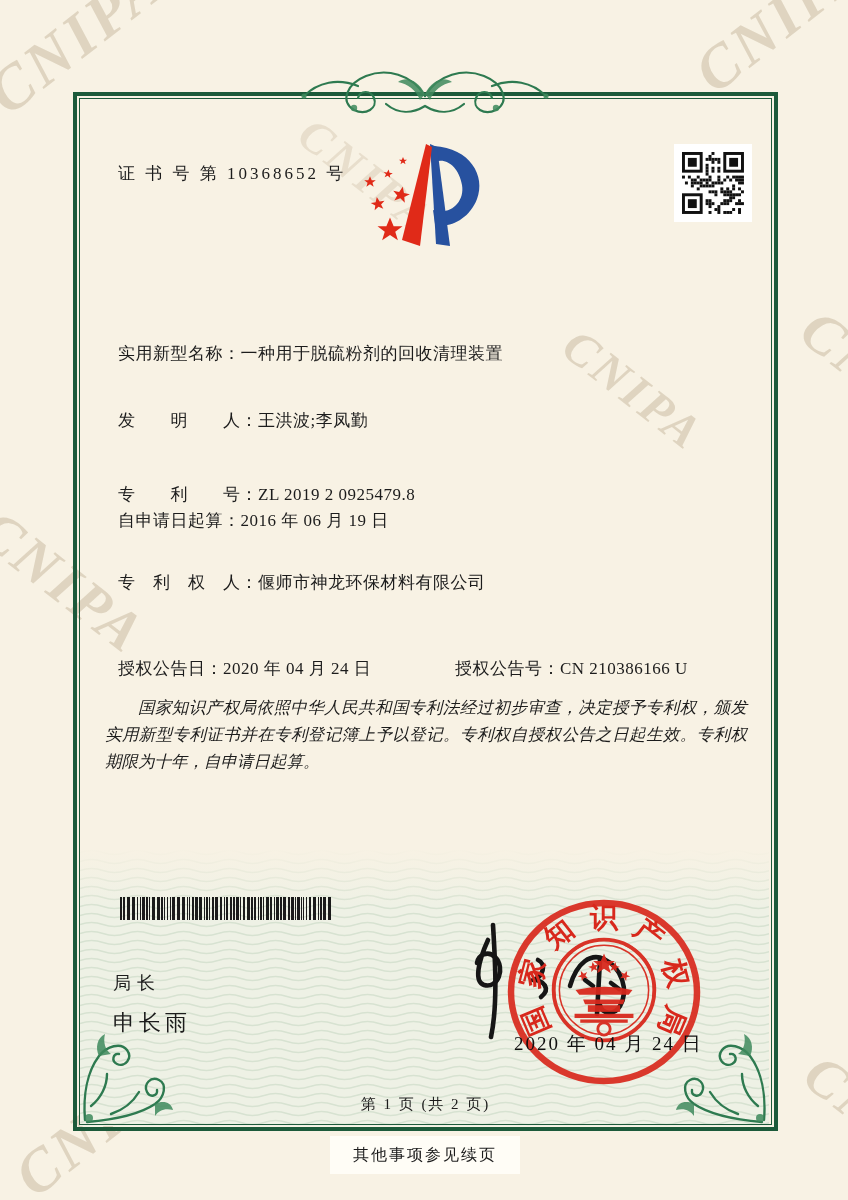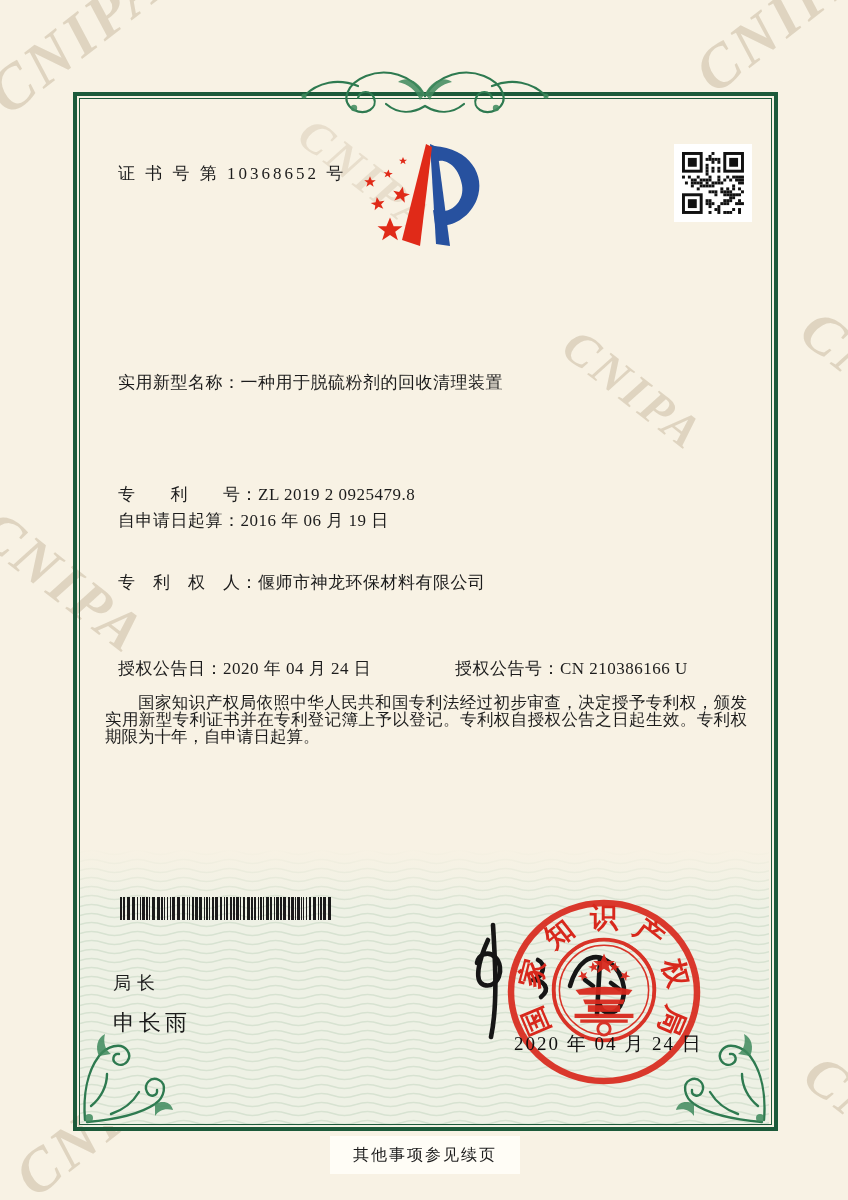--- a/index.html
+++ b/index.html
@@ -30,26 +30,26 @@
       background:linear-gradient(180deg,#f8f2e4 0%,rgba(248,242,228,0) 100%);}
 
   .cert-no{position:absolute;left:118px;top:162px;font-size:17px;letter-spacing:3px;}
   .logo{position:absolute;left:358px;top:138px;}
   .qr-box{position:absolute;left:674px;top:144px;width:78px;height:78px;background:#fff;}
   .qr-box svg{position:absolute;left:8px;top:8px;}
   .title{position:absolute;left:73px;top:248px;width:705px;text-align:center;
       font-size:40px;font-weight:bold;letter-spacing:7px;color:#111;}
 
   .field{position:absolute;left:118px;width:630px;font-size:17px;letter-spacing:.5px;white-space:nowrap;}
-  .f-name{top:371px;} .f-inventor{top:409px;} .f-patno{top:483px;}
+  .f-name{top:342px;} .f-inventor{top:409px;} .f-patno{top:483px;}
   .f-filing{top:509px;} .f-patentee{top:571px;} .f-address{top:609px;} .f-grant{top:657px;}
   .g1{display:inline-block;width:337px;}
 
   .paras{position:absolute;left:105px;top:694px;width:642px;font-size:16.5px;
-      line-height:17px;text-align:justify;}
+      line-height:27px;text-align:justify;font-style:italic;}
   .paras p{margin:0;text-indent:2em;}
 
   .barcode{position:absolute;left:120px;top:897px;width:215px;height:23px;display:flex;align-items:stretch;}
   .barcode i{display:block;background:#1b1b1b;}
 
   .sig-title{position:absolute;left:113px;top:971px;font-size:18px;letter-spacing:6px;}
   .sig-name{position:absolute;left:113px;top:1008px;font-size:22px;letter-spacing:4px;}
   .signature{position:absolute;left:428px;top:920px;}
 
   .seal{position:absolute;left:505px;top:898px;}
@@ -282,20 +282,21 @@
         <rect x="44.25" y="2.95" width="14.75" height="14.75" fill="#fff"></rect>
         <rect x="47.2" y="5.9" width="8.850000000000001" height="8.850000000000001" fill="#111"></rect>
         <rect x="0" y="41.300000000000004" width="20.650000000000002" height="20.650000000000002" fill="#111"></rect>
         <rect x="2.95" y="44.25" width="14.75" height="14.75" fill="#fff"></rect>
         <rect x="5.9" y="47.2" width="8.850000000000001" height="8.850000000000001" fill="#111"></rect>
       </svg>
   </div>
 
 
   <div class="field f-name"><span>实用新型名称：</span><span>一种用于脱硫粉剂的回收清理装置</span></div>
+  <div class="field f-inventor"><span>发　　明　　人：</span><span>王洪波;李凤勤</span></div>
   <div class="field f-patno"><span>专　　利　　号：</span><span>ZL 2019 2 0925479.8</span></div>
   <div class="field f-filing"><span>自申请日起算：</span><span>2016 年 06 月 19 日</span></div>
   <div class="field f-patentee"><span>专　利　权　人：</span><span>偃师市神龙环保材料有限公司</span></div>
   <div class="field f-grant">
     <span class="g1"><span>授权公告日：</span><span>2020 年 04 月 24 日</span></span><span><span>授权公告号：</span><span>CN 210386166 U</span></span>
   </div>
 
   <div class="paras">
     <p>国家知识产权局依照中华人民共和国专利法经过初步审查，决定授予专利权，颁发实用新型专利证书并在专利登记簿上予以登记。专利权自授权公告之日起生效。专利权期限为十年，自申请日起算。</p>
   </div>
@@ -410,15 +411,16 @@
         <rect x="-31" y="25" width="62" height="4.5"></rect>
         <rect x="-25" y="31" width="50" height="3.5"></rect>
         <circle cx="0" cy="41" r="6.5" fill="none" stroke="#d8281c" stroke-width="3"></circle>
         <path d="M-52,10 C-56,-14 -46,-38 -22,-48" fill="none" stroke="#d8281c" stroke-width="3"></path>
         <path d="M52,10 C56,-14 46,-38 22,-48" fill="none" stroke="#d8281c" stroke-width="3"></path>
       </g>
     </svg>
   </div>
   <div class="seal-date">2020 年 04 月 24 日</div>
 
+  <div class="page-ind">第 1 页 (共 2 页)</div>
   <div class="cont-note">其他事项参见续页</div>
 
 </div>
 
 </body></html>

